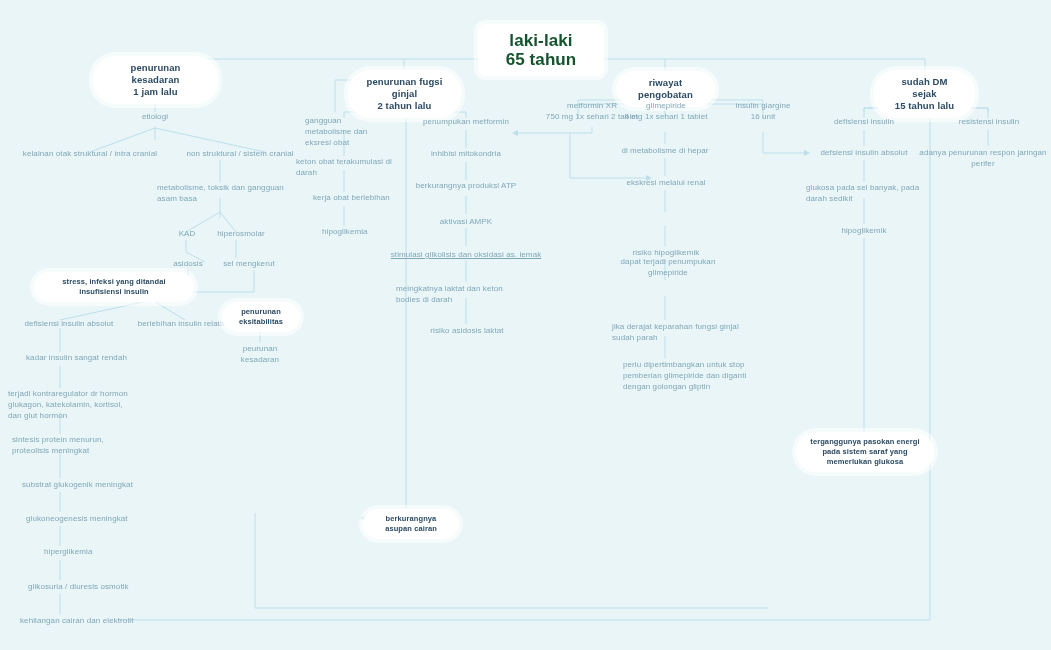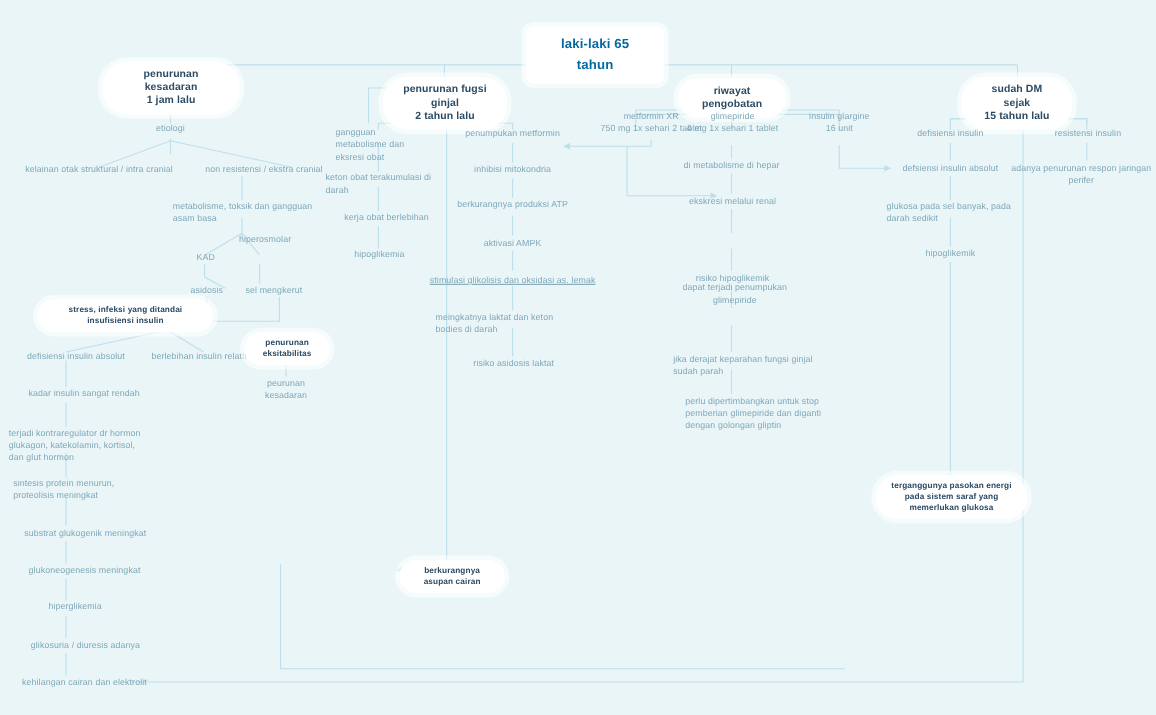--- a/index.html
+++ b/index.html
@@ -29,25 +29,25 @@
   .pill{
     background:#ffffff;
     border-radius:22px;
     color:#2b4a63;
     font-weight:bold;
     padding:6px 14px;
     text-align:center;
     box-shadow:0 0 0 4px rgba(255,255,255,.55);
   }
   .pill.title{
-    font-size:12px;
+    font-size:17px;
     line-height:19px;
     padding:7px 22px;
     border-radius:7px;
-    color:#0369a1;
+    color:#14532d;
   }
   .pill.h1{
     font-size:9.5px;
     line-height:12px;
   }
   .pill.small{
     font-size:7.5px;
     line-height:10px;
     padding:5px 12px;
   }
@@ -151,38 +151,38 @@
     </g>
   </svg>
 
   <div class="node pill title" style="left:478px;top:24px;width:126px;">laki-laki 65 tahun</div>
 
   <div class="node pill h1" style="left:93px;top:56px;width:125px;">penurunan kesadaran
 1 jam lalu</div>
 
   <div class="node center" style="left:120px;top:111px;width:70px;">etiologi</div>
   <div class="node center" style="left:20px;top:148px;width:140px;">kelainan otak struktural / intra cranial</div>
-  <div class="node center" style="left:180px;top:148px;width:120px;">non resistensi / ekstra cranial</div>
+  <div class="node center" style="left:180px;top:148px;width:120px;">non struktural / sistem cranial</div>
   <div class="node left" style="left:157px;top:182px;width:140px;">metabolisme, toksik dan gangguan asam basa</div>
   <div class="node center" style="left:174px;top:228px;width:26px;">KAD</div>
-  <div class="node center" style="left:210px;top:212px;width:62px;">hiperosmolar</div>
+  <div class="node center" style="left:210px;top:228px;width:62px;">hiperosmolar</div>
   <div class="node center" style="left:166px;top:258px;width:44px;">asidosis</div>
   <div class="node center" style="left:216px;top:258px;width:66px;">sel mengkerut</div>
 
   <div class="node pill small" style="left:34px;top:272px;width:160px;">stress, infeksi yang ditandai insufisiensi insulin</div>
 
   <div class="node center" style="left:20px;top:318px;width:98px;">defisiensi insulin absolut</div>
   <div class="node center" style="left:132px;top:318px;width:98px;">berlebihan insulin relatif</div>
   <div class="node left" style="left:26px;top:352px;width:120px;">kadar insulin sangat rendah</div>
   <div class="node left" style="left:8px;top:388px;width:124px;">terjadi kontraregulator dr hormon glukagon, katekolamin, kortisol, dan glut hormon</div>
   <div class="node left" style="left:12px;top:434px;width:126px;">sintesis protein menurun, proteolisis meningkat</div>
   <div class="node left" style="left:22px;top:479px;width:130px;">substrat glukogenik meningkat</div>
   <div class="node left" style="left:26px;top:513px;width:120px;">glukoneogenesis meningkat</div>
   <div class="node left" style="left:44px;top:546px;width:90px;">hiperglikemia</div>
-  <div class="node left" style="left:28px;top:581px;width:120px;">glikosuria / diuresis adanya</div>
+  <div class="node left" style="left:28px;top:581px;width:120px;">glikosuria / diuresis osmotik</div>
   <div class="node left" style="left:20px;top:615px;width:130px;">kehilangan cairan dan elektrolit</div>
 
   <div class="node pill small" style="left:222px;top:302px;width:78px;">penurunan eksitabilitas</div>
   <div class="node center" style="left:223px;top:343px;width:74px;">peurunan kesadaran</div>
 
   <div class="node pill h1" style="left:348px;top:70px;width:113px;">penurunan fugsi ginjal
 2 tahun lalu</div>
 
   <div class="node left" style="left:305px;top:115px;width:82px;">gangguan metabolisme dan eksresi obat</div>
   <div class="node left" style="left:296px;top:156px;width:116px;">keton obat terakumulasi di darah</div>

